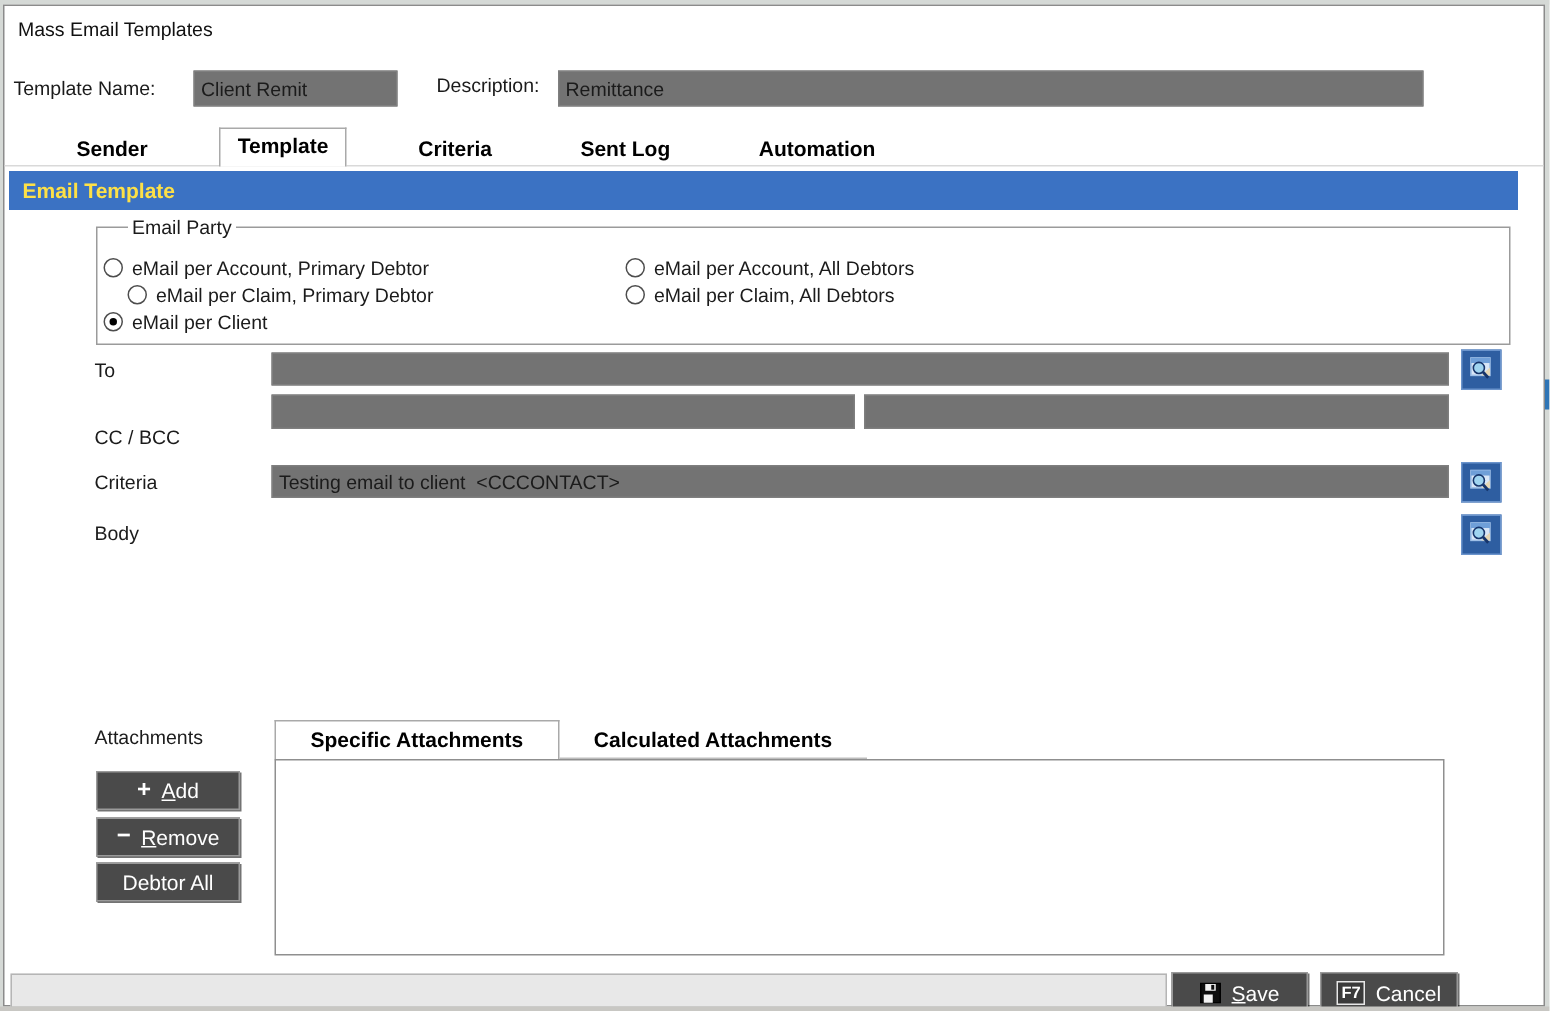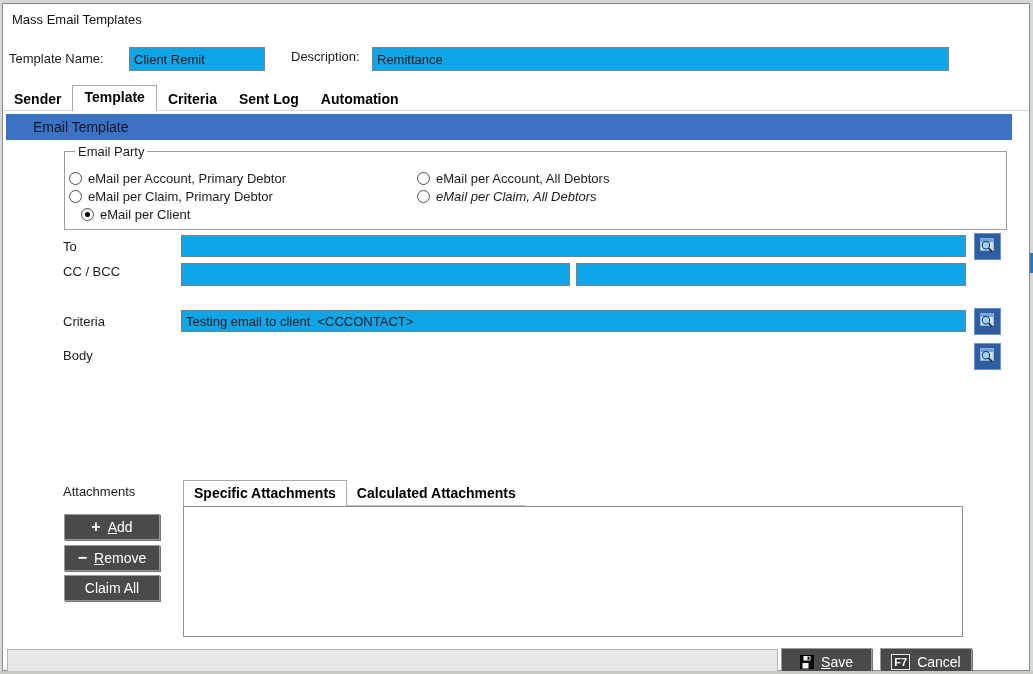--- a/index.html
+++ b/index.html
@@ -8,58 +8,58 @@
 
   .desktop-strip-top { position:absolute; left:0; top:0; width:1033px; height:3px; background:#d5d9d6; }
   .desktop-strip-bottom { position:absolute; left:0; top:671px; width:1033px; height:3px; background:#c8c7c3; }
   .bg-artifact { position:absolute; right:0; top:253px; width:4px; height:20px; background:#2e75b6; }
 
   .window { position:absolute; left:2px; top:3px; width:1028px; height:668px; background:#ffffff; border:1px solid #8b8b8b; }
 
   .window-title { position:absolute; left:9px; top:8px; font-size:13px; color:#111; }
 
   .field-label { position:absolute; font-size:13px; color:#1b1b1b; white-space:nowrap; }
-  input.text, textarea.text { border:1px solid #7f7f7f; background:#0ea5e9; font-family:"Liberation Sans", sans-serif; font-size:13px; color:#1b1b1b; padding:1px 4px; position:absolute; outline:none; }
+  input.text, textarea.text { border:1px solid #7f7f7f; background:#737373; font-family:"Liberation Sans", sans-serif; font-size:13px; color:#1b1b1b; padding:1px 4px; position:absolute; outline:none; }
 
   #tmpl-name-label { left:6px; top:47px; }
   #tmpl-name-input { left:126px; top:43px; width:136px; height:24px; }
   #desc-label { left:288px; top:45px; }
   #desc-input  { left:369px; top:43px; width:577px; height:24px; }
 
   .tabstrip { position:absolute; left:0px; top:81px; width:1026px; height:26px; border-bottom:1px solid #d9d9d9; }
-  .tab { position:relative; display:inline-block; vertical-align:bottom; font-weight:bold; font-size:14px; padding:4px 11px 3px 11px; cursor:default; color:#000; }
+  .tab { position:relative; display:inline-block; vertical-align:bottom; font-weight:bold; font-size:14px; padding:4px 11px 3px 11px; cursor:default; color:#000;margin-left:37px; }
   .tab.active { border:1px solid #a9a9a9; border-bottom:none; background:#fff; padding-top:3px; padding-bottom:6px; margin-bottom:-1px; }
 
-  .section-bar { position:absolute; left:3px; top:110px; width:1006px; height:26px; background:#3b72c3; color:#0f172a; font-size:14px; line-height:26px; padding-left:27px; }
+  .section-bar { position:absolute; left:3px; top:110px; width:1006px; height:26px; background:#3b72c3; color:#fde047; font-size:14px; line-height:26px; padding-left:9px;font-weight:bold; }
 
   fieldset.party { position:absolute; left:61px; top:140px; width:943px; height:86px; border:1px solid #9b9b9b; padding:0; }
-  fieldset.party legend { font-size:13px; color:#1b1b1b; margin-left:10px; padding:0 3px; }
+  fieldset.party legend { font-size:13px; color:#1b1b1b; margin-left:20px; padding:0 3px; }
   .radio-row { position:absolute; display:flex; align-items:center; gap:6px; }
   .radio { width:13px; height:13px; border:1px solid #4d4d4d; border-radius:50%; background:#fff; position:relative; flex:none; }
   .radio.checked::after { content:""; position:absolute; left:3px; top:3px; width:5px; height:5px; border-radius:50%; background:#000; }
   .radio-label { font-size:13px; color:#1b1b1b; white-space:nowrap; }
 
   #to-label { left:60px; top:235px; }
   #to-input { left:178px; top:231px; width:785px; height:22px; }
-  #ccbcc-label { left:60px; top:260px; }
+  #ccbcc-label { left:60px; top:280px; }
   #cc-input { left:178px; top:259px; width:389px; height:23px; }
   #bcc-input { left:573px; top:259px; width:390px; height:23px; }
   #subject-label { left:60px; top:310px; }
   #subject-input { left:178px; top:306px; width:785px; height:22px; }
   #body-label { left:60px; top:344px; }
   #body-input { left:178px; top:340px; width:785px; height:110px; resize:none; line-height:16px; }
 
   .lookup-btn { position:absolute; width:27px; height:27px; background:#2e5ea1; border:1px solid #6b94cc; padding:2px; cursor:pointer; }
   #to-lookup { left:971px; top:229px; }
   #subject-lookup { left:971px; top:304px; }
   #body-lookup { left:971px; top:339px; }
 
   #attach-label { left:60px; top:480px; }
   .attach-tabstrip { position:absolute; left:180px; top:476px; height:26px; }
-  .attach-tab { position:relative; display:inline-block; vertical-align:bottom; font-weight:bold; font-size:14px; padding:4px 10px; color:#000; border-bottom:1px solid #bdbdbd; cursor:default; }
+  .attach-tab { position:relative; display:inline-block; vertical-align:bottom; font-weight:bold; font-size:14px; padding:4px 23px; color:#000; border-bottom:1px solid #bdbdbd; cursor:default; }
   .attach-tab.active { border:1px solid #a9a9a9; border-bottom:none; background:#fff; margin-bottom:-1px; padding-bottom:6px; }
   .attach-listbox { position:absolute; left:180px; top:502px; width:780px; height:131px; border:1px solid #8f8f8f; background:#fff; overflow:auto; }
 
   .dark-btn { background:#4a4a4a; color:#fff; border:1px solid #9a9a9a; box-shadow:1px 1px 0 rgba(0,0,0,0.55); font-family:"Liberation Sans", sans-serif; font-size:14px; display:flex; align-items:center; justify-content:center; gap:7px; cursor:pointer; position:absolute; }
   .dark-btn .u { text-decoration:underline; }
   #add-btn { left:61px; top:510px; width:96px; height:26px; }
   #remove-btn { left:61px; top:541px; width:96px; height:26px; }
   #checkall-btn { left:61px; top:571px; width:96px; height:26px; }
   .plus-glyph, .minus-glyph { font-weight:bold; font-size:16px; line-height:1; color:#fff; }
 
@@ -90,33 +90,33 @@
   <div class="section-bar">Email Template</div>
 
   <fieldset class="party">
     <legend>Email Party</legend>
   </fieldset>
 
   <div class="radio-row" style="left:66px; top:167px;justify-content:flex-end;">
     <span class="radio"></span>
     <span class="radio-label">eMail per Account, Primary Debtor</span>
   </div>
-  <div class="radio-row" style="left:66px; top:185px;">
+  <div class="radio-row" style="left:82px; top:185px;">
     <span class="radio"></span>
     <span class="radio-label">eMail per Claim, Primary Debtor</span>
   </div>
-  <div class="radio-row" style="left:78px; top:203px;">
+  <div class="radio-row" style="left:66px; top:203px;">
     <span class="radio checked"></span>
     <span class="radio-label">eMail per Client</span>
   </div>
   <div class="radio-row" style="left:414px; top:167px;">
     <span class="radio"></span>
     <span class="radio-label">eMail per Account, All Debtors</span>
   </div>
-  <div class="radio-row" style="left:414px; top:185px;font-style:italic;">
+  <div class="radio-row" style="left:414px; top:185px;">
     <span class="radio"></span>
     <span class="radio-label">eMail per Claim, All Debtors</span>
   </div>
 
   <label class="field-label" id="to-label">To</label>
   <input class="text" id="to-input" value="" style="">
   <button class="lookup-btn" id="to-lookup">
     <svg viewBox="0 0 18 18" width="19" height="19">
       <rect x="2.5" y="2.5" width="12" height="11" fill="#d9e6f7" stroke="#9fc0e8"></rect>
       <rect x="2.5" y="2.5" width="12" height="3.2" fill="#6f9fd8"></rect>
@@ -162,21 +162,21 @@
 
   <button class="dark-btn" id="add-btn">
     <span class="plus-glyph">+</span>
     <span><span class="u">A</span><span>dd</span></span>
   </button>
   <button class="dark-btn" id="remove-btn">
     <span class="minus-glyph">−</span>
     <span><span class="u">R</span><span>emove</span></span>
   </button>
   <button class="dark-btn" id="checkall-btn">
-    <span>Claim All</span>
+    <span>Debtor All</span>
   </button>
 
   <div class="status-bar"></div>
 
   <button class="dark-btn" id="save-btn">
     <svg width="14" height="14" viewBox="0 0 14 14">
       <rect x="0.5" y="0.5" width="13" height="13" fill="#0d0d0d" stroke="#000"></rect>
       <rect x="3.5" y="1" width="7" height="4.5" fill="#f2f2f2"></rect>
       <rect x="7.5" y="1.6" width="2" height="3.2" fill="#0d0d0d"></rect>
       <rect x="2.5" y="8" width="6" height="5.5" fill="#f2f2f2"></rect>

